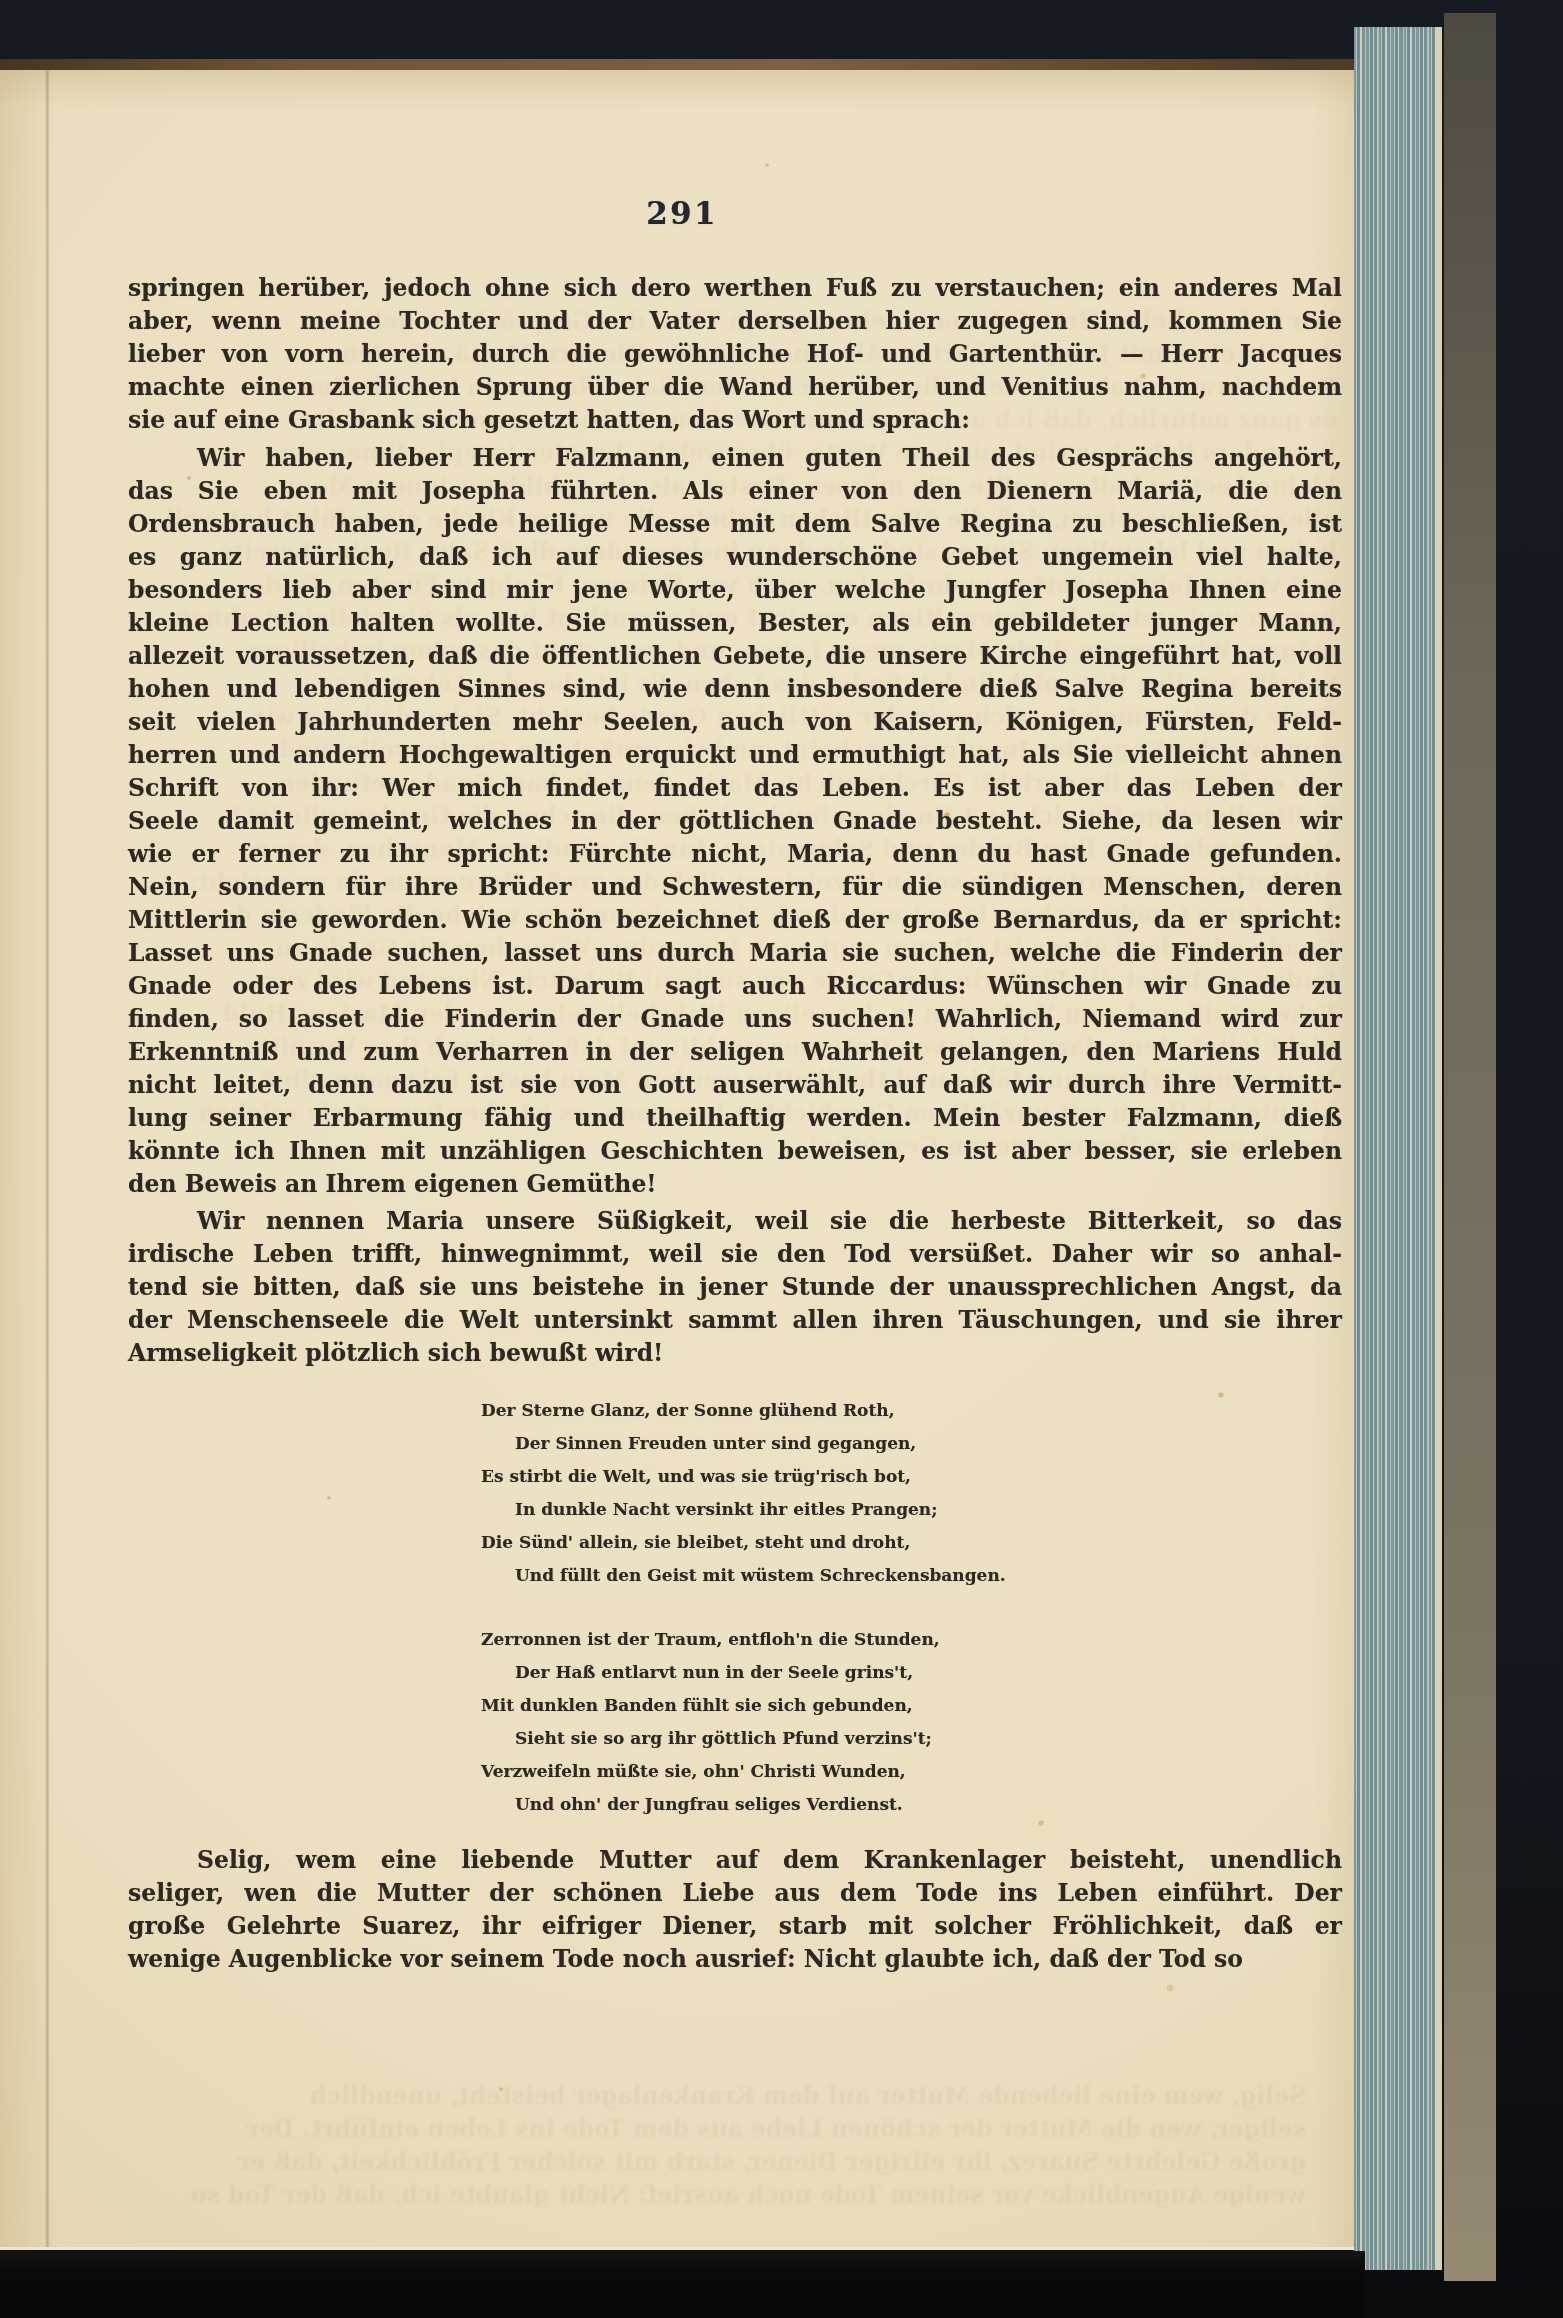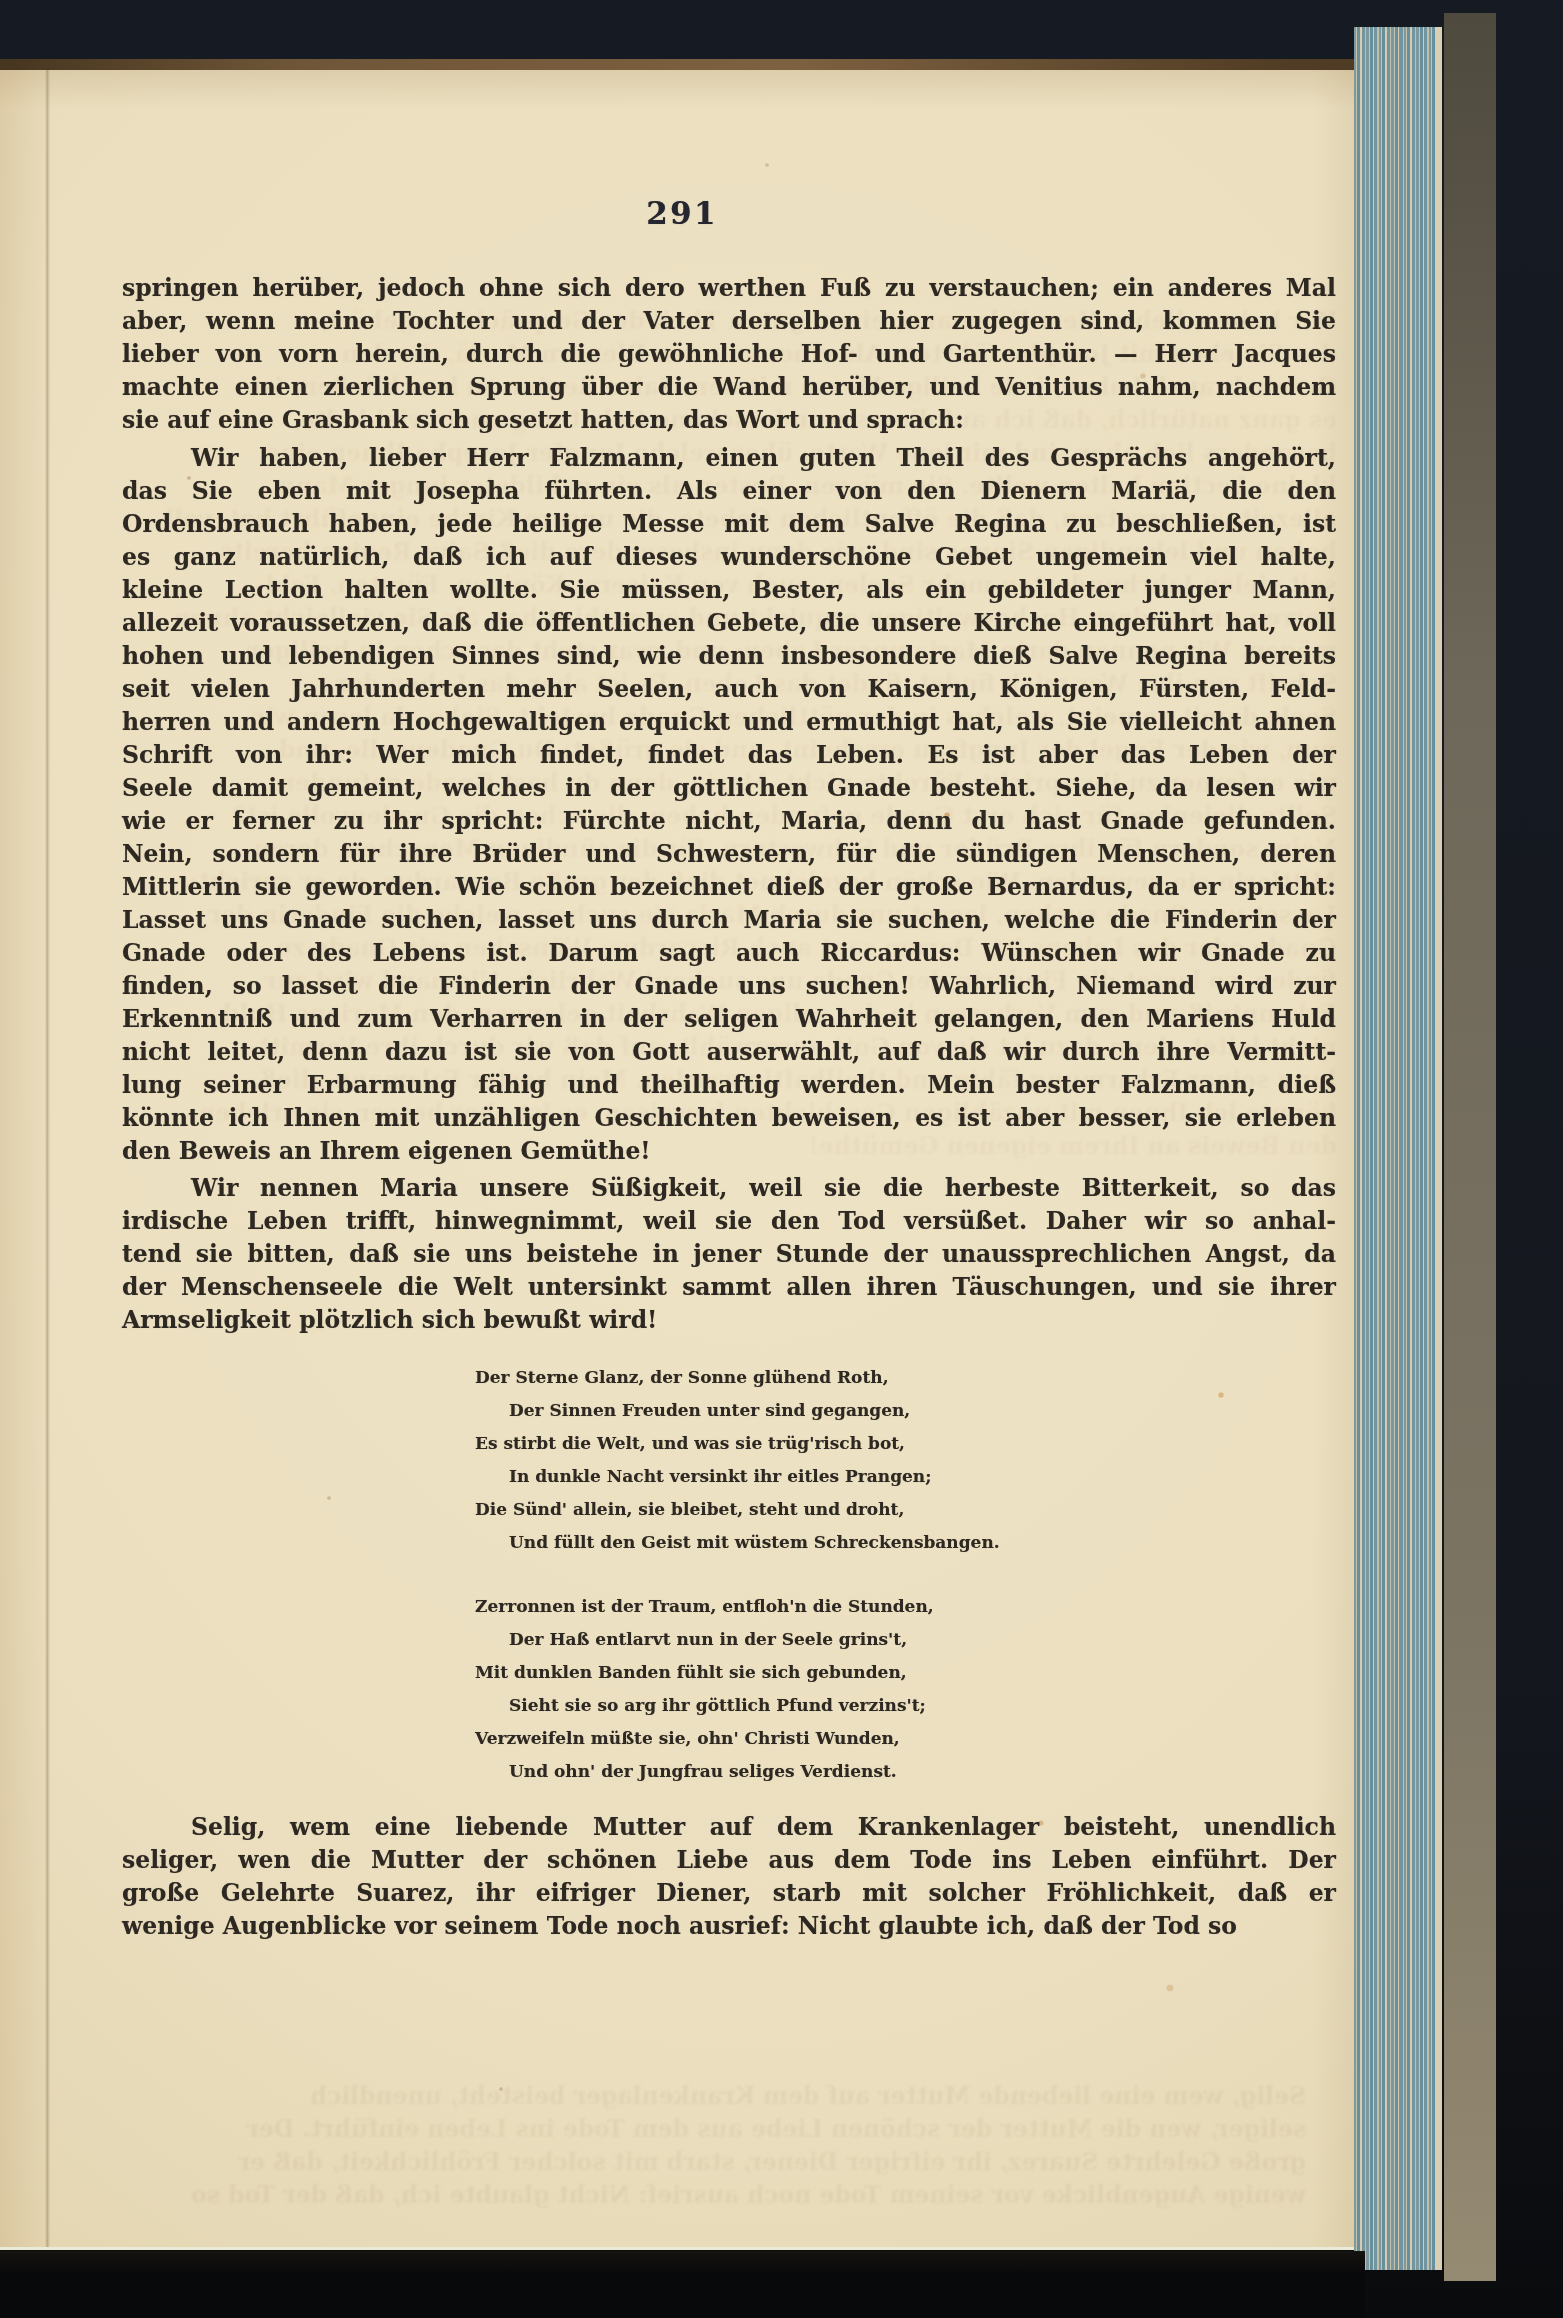--- a/index.html
+++ b/index.html
@@ -70,21 +70,21 @@
   }
   
   .folio{
     position:absolute;left:75px;top:128px;width:1214px;text-align:center;
     font-weight:bold;font-size:31px;line-height:1;color:#262630;
     letter-spacing:2.3px;z-index:2;
     text-shadow:0 0 0.8px rgba(40,40,60,.5);
   }
   
   .textcol{
-    position:absolute;left:122px;top:202px;width:1214px;z-index:2;
+    position:absolute;left:128px;top:202px;width:1214px;z-index:2;
     color:#2d2822;
   }
   .para{
     font-weight:bold;font-size:23.5px;line-height:33px;margin:0 0 4.7px;
     text-shadow:0 0 0.8px rgba(60,45,25,.35);
   }
   .prose .line{text-align:justify;text-align-last:justify;}
   .prose .line.last{text-align-last:left;}
   .para.indent .line.first{text-indent:69px;}
   .verse{margin:23.5px 0 0 353px;font-size:17px;line-height:33px;}
@@ -158,20 +158,21 @@
           <div class="line">aber, wenn meine Tochter und der Vater derselben hier zugegen sind, kommen Sie</div>
           <div class="line">lieber von vorn herein, durch die gewöhnliche Hof- und Gartenthür. — Herr Jacques</div>
           <div class="line">machte einen zierlichen Sprung über die Wand herüber, und Venitius nahm, nachdem</div>
           <div class="line last">sie auf eine Grasbank sich gesetzt hatten, das Wort und sprach:</div>
         </div>
       <div class="para prose indent">
           <div class="line first">Wir haben, lieber Herr Falzmann, einen guten Theil des Gesprächs angehört,</div>
           <div class="line">das Sie eben mit Josepha führten. Als einer von den Dienern Mariä, die den</div>
           <div class="line">Ordensbrauch haben, jede heilige Messe mit dem Salve Regina zu beschließen, ist</div>
           <div class="line">es ganz natürlich, daß ich auf dieses wunderschöne Gebet ungemein viel halte,</div>
+          <div class="line">besonders lieb aber sind mir jene Worte, über welche Jungfer Josepha Ihnen eine</div>
           <div class="line">kleine Lection halten wollte. Sie müssen, Bester, als ein gebildeter junger Mann,</div>
           <div class="line">allezeit voraussetzen, daß die öffentlichen Gebete, die unsere Kirche eingeführt hat, voll</div>
           <div class="line">hohen und lebendigen Sinnes sind, wie denn insbesondere dieß Salve Regina bereits</div>
           <div class="line">seit vielen Jahrhunderten mehr Seelen, auch von Kaisern, Königen, Fürsten, Feld-</div>
           <div class="line">herren und andern Hochgewaltigen erquickt und ermuthigt hat, als Sie vielleicht ahnen</div>
           <div class="line">Schrift von ihr: Wer mich findet, findet das Leben. Es ist aber das Leben der</div>
           <div class="line">Seele damit gemeint, welches in der göttlichen Gnade besteht. Siehe, da lesen wir</div>
           <div class="line">wie er ferner zu ihr spricht: Fürchte nicht, Maria, denn du hast Gnade gefunden.</div>
           <div class="line">Nein, sondern für ihre Brüder und Schwestern, für die sündigen Menschen, deren</div>
           <div class="line">Mittlerin sie geworden. Wie schön bezeichnet dieß der große Bernardus, da er spricht:</div>

